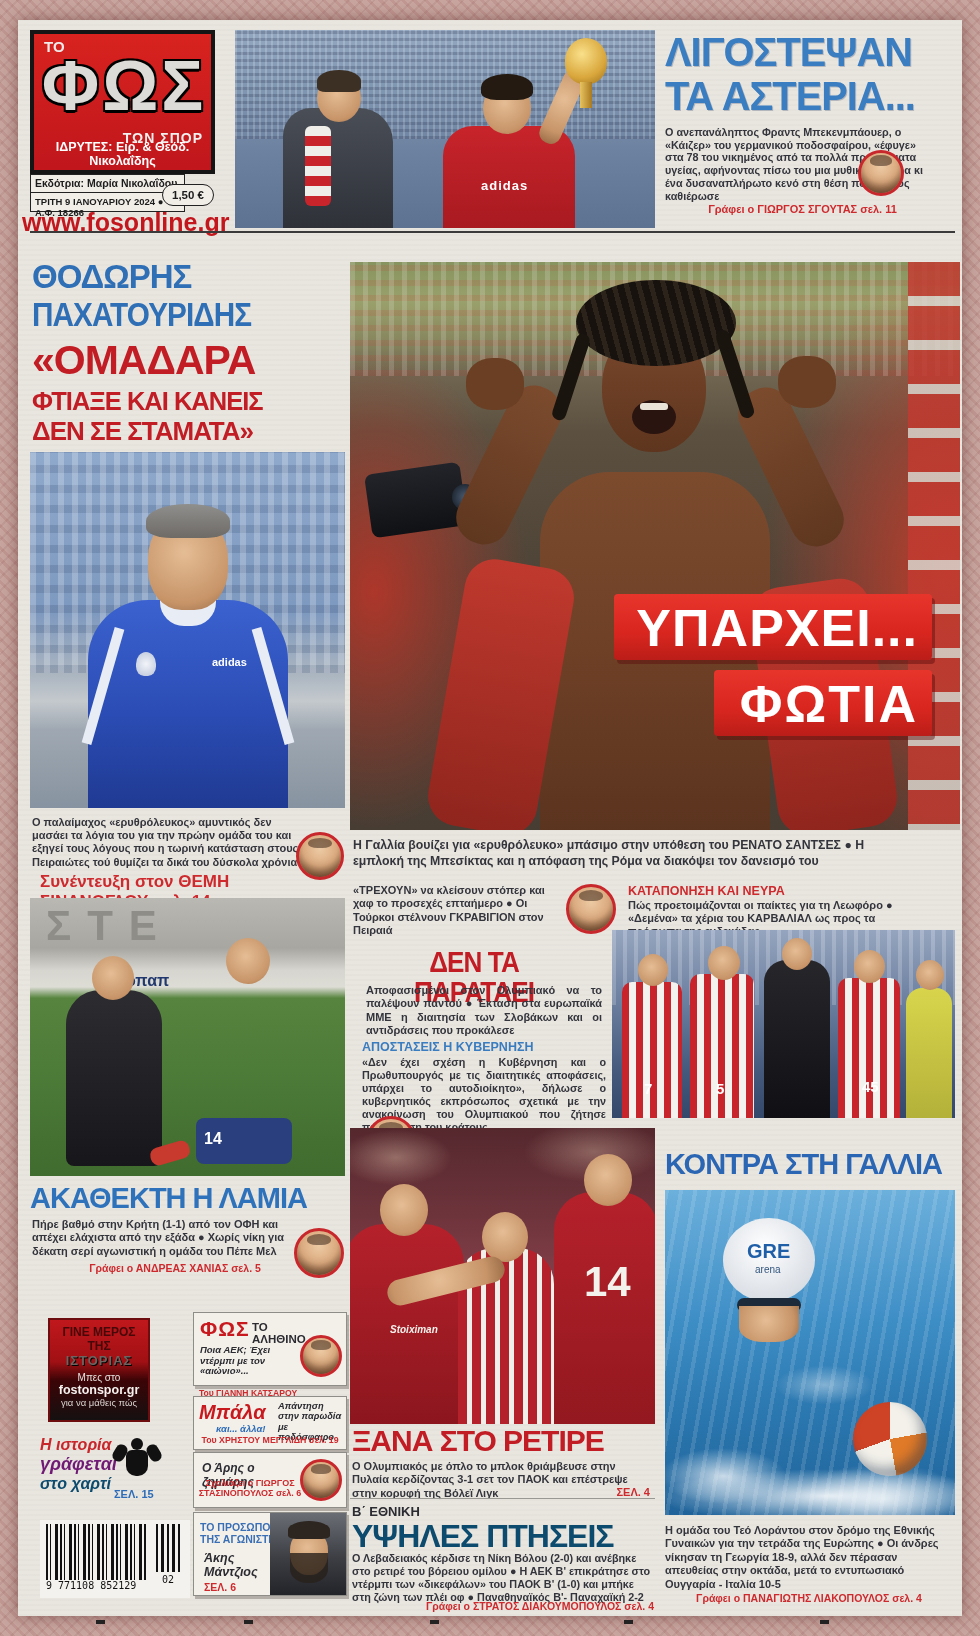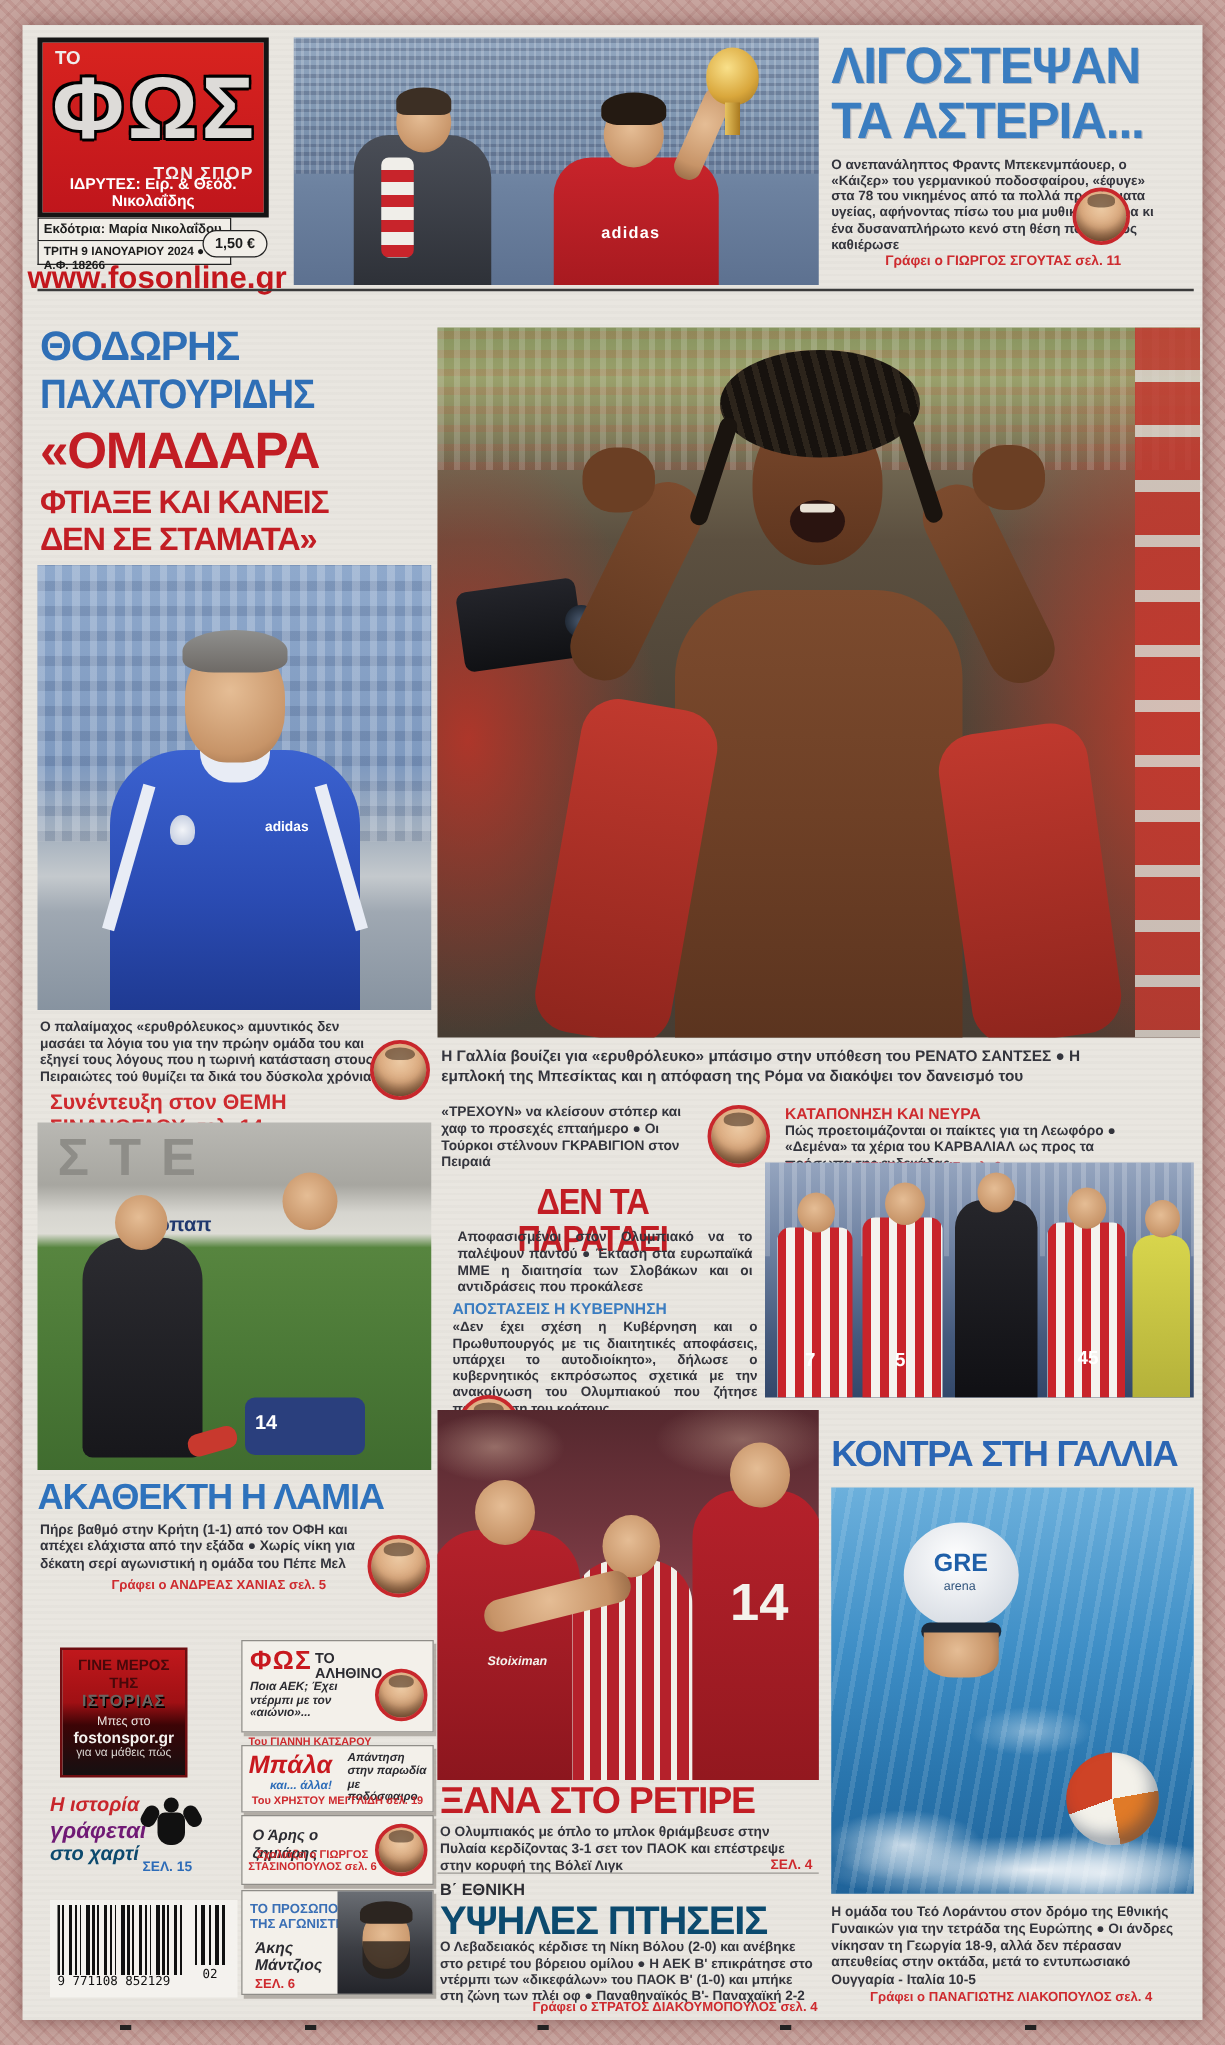--- a/index.html
+++ b/index.html
@@ -139,20 +139,26 @@
   <div class="abs" style="left:214px;top:70px;width:14px;height:90px;border-radius:7px;background:#1a140f;transform:rotate(18deg);"></div>
   <div class="abs" style="left:378px;top:66px;width:14px;height:92px;border-radius:7px;background:#1a140f;transform:rotate(-18deg);"></div>
   <div class="abs" style="left:282px;top:138px;width:44px;height:34px;border-radius:50%;background:#2a1410;">
     <div class="abs" style="left:8px;top:3px;width:28px;height:7px;border-radius:3px;background:#e9e2d6;"></div>
   </div>
   <div class="abs" style="left:96px;top:300px;width:110px;height:270px;border-radius:30px;transform:rotate(10deg);
               background:linear-gradient(180deg,#c0392e,#8f251d);"></div>
   <div class="abs" style="left:414px;top:320px;width:120px;height:250px;border-radius:30px;transform:rotate(-8deg);
               background:linear-gradient(180deg,#c0392e,#8f251d);"></div>
 
+  <div class="abs plate" style="right:28px;top:332px;padding:8px 14px 6px 22px;font-size:52px;letter-spacing:1px;">
+    <span>ΥΠΑΡΧΕΙ...</span>
+  </div>
+  <div class="abs plate" style="right:28px;top:408px;padding:8px 14px 6px 26px;font-size:52px;letter-spacing:2px;">
+    <span>ΦΩΤΙΑ</span>
+  </div>
 </div>
 
 <div class="abs body-txt" style="left:353px;top:838px;width:556px;font-size:12.3px;line-height:1.3;">Η Γαλλία βουίζει για «ερυθρόλευκο» μπάσιμο στην υπόθεση του ΡΕΝΑΤΟ ΣΑΝΤΣΕΣ ● Η εμπλοκή της Μπεσίκτας και η απόφαση της Ρόμα να διακόψει τον δανεισμό του</div>
 <div class="abs body-txt" style="left:353px;top:884px;width:212px;font-size:11px;line-height:1.22;">«ΤΡΕΧΟΥΝ» να κλείσουν στόπερ και χαφ το προσεχές επταήμερο ● Οι Τούρκοι στέλνουν ΓΚΡΑΒΙΓΙΟΝ στον Πειραιά</div>
 <div class="abs avatar" style="left:566px;top:884px;width:50px;height:50px;"></div>
 <div class="abs byline" style="left:628px;top:884px;width:300px;font-size:12.5px;">ΚΑΤΑΠΟΝΗΣΗ ΚΑΙ ΝΕΥΡΑ</div>
 <div class="abs body-txt" style="left:628px;top:899px;width:300px;font-size:11px;line-height:1.2;">Πώς προετοιμάζονται οι παίκτες για τη Λεωφόρο ● «Δεμένα» τα χέρια του ΚΑΡΒΑΛΙΑΛ ως προς τα πρόσωπα της ενδεκάδας</div>
 <div class="abs byline" style="left:628px;top:928px;width:300px;font-size:10.5px;">Γράφει ο ΑΛΕΞΗΣ ΒΙΡΒΙΛΗΣ σελ. 3</div>
 
 <div class="photo" style="left:30px;top:898px;width:315px;height:278px;

